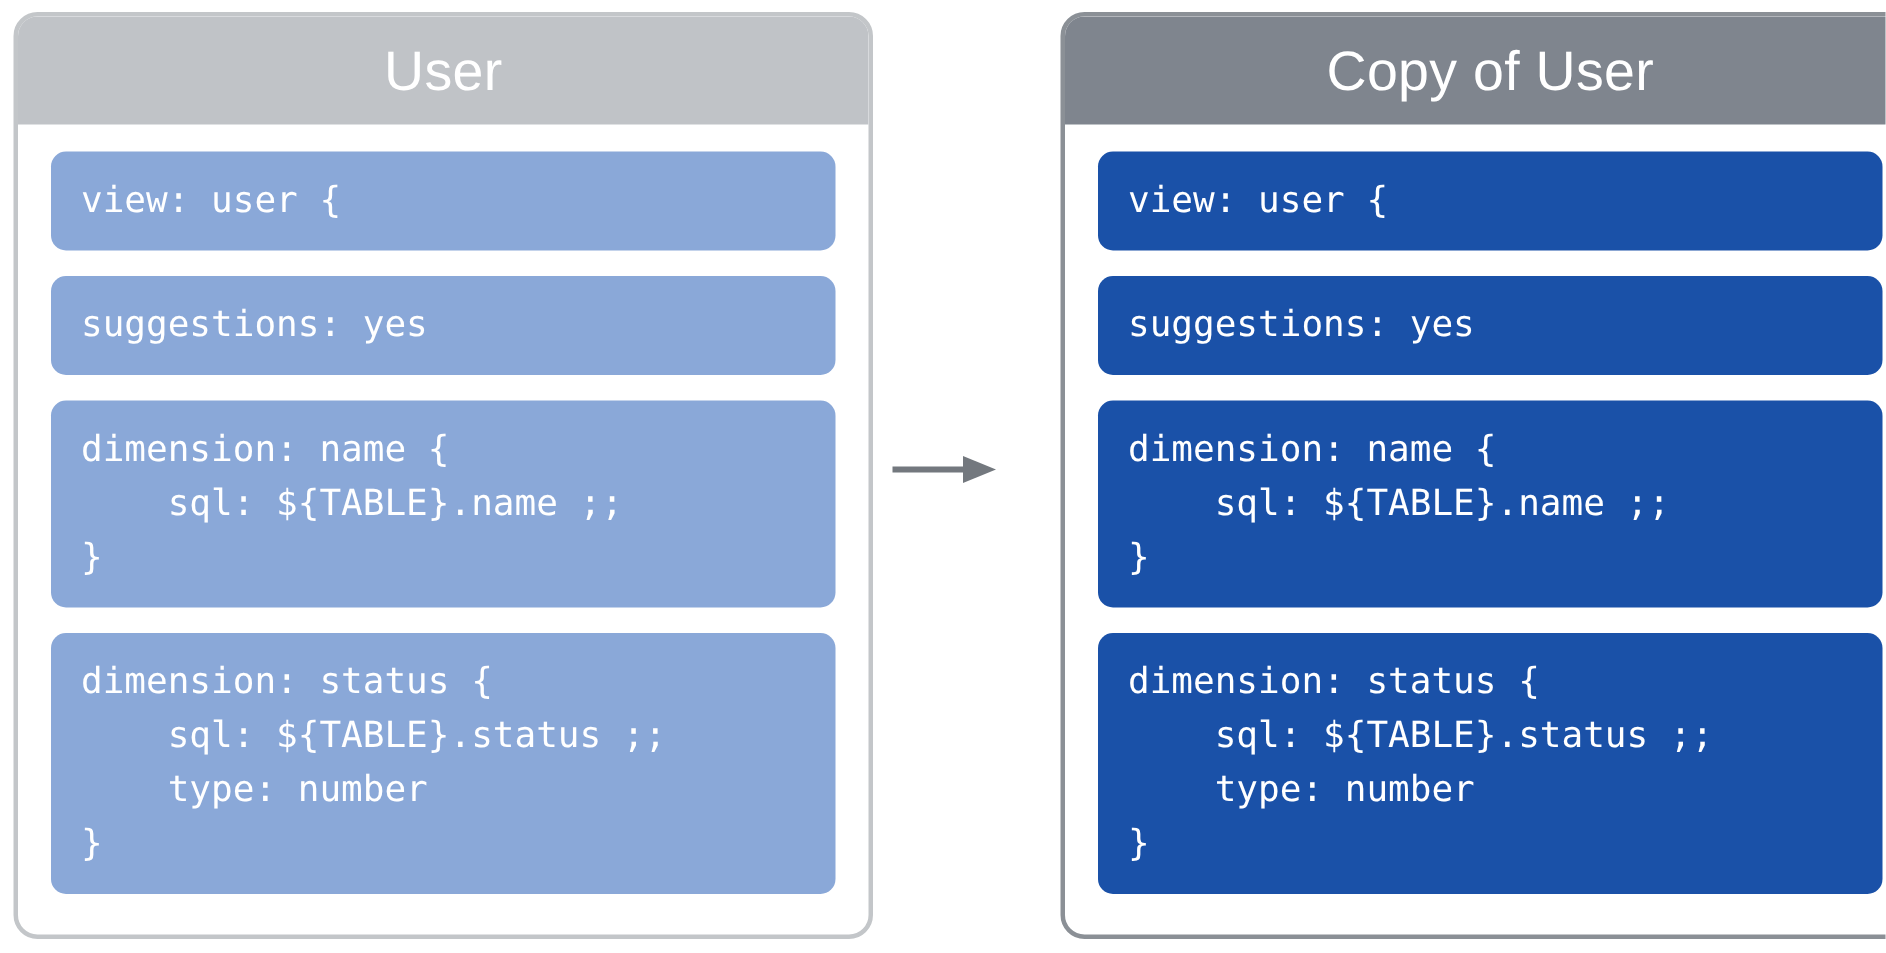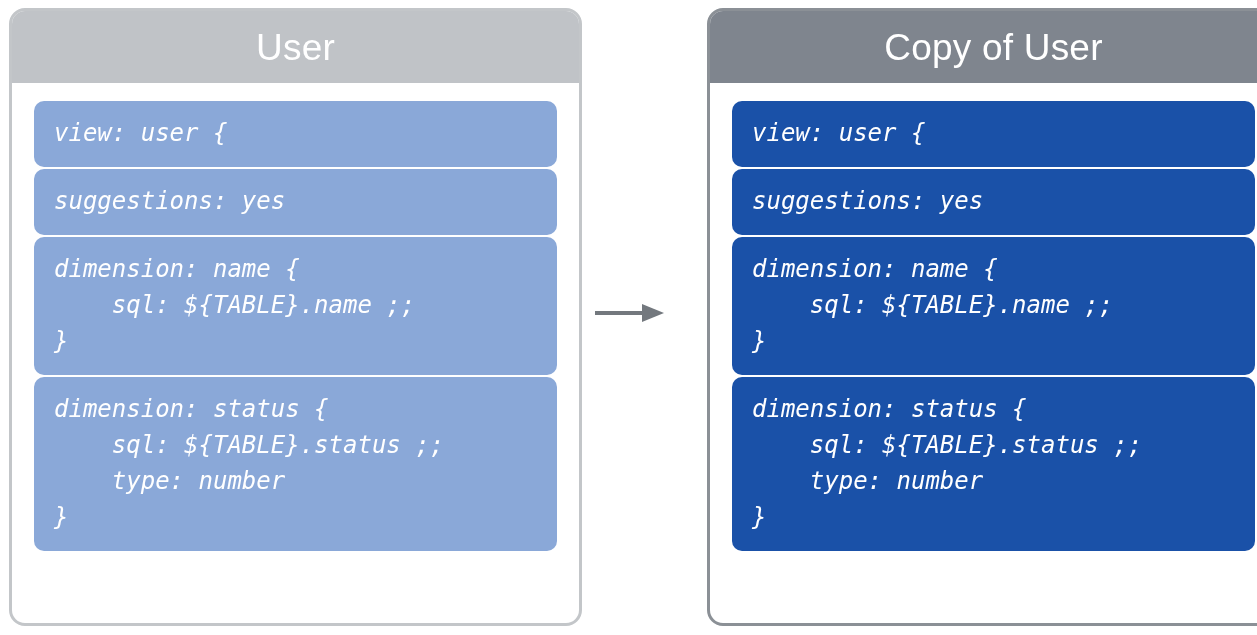--- a/index.html
+++ b/index.html
@@ -58,23 +58,22 @@
     user-select: none;
   }
   .panel.left .panel-header  { background: #c0c3c7; }
   .panel.right .panel-header { background: #7f858e; }
 
   .panel-body {
     flex: 1 1 auto;
     padding: 18px 22px 20px 22px;
     display: flex;
     flex-direction: column;
-    gap: 2px;
+    gap: 17px;
     box-sizing: border-box;
-    font-style: italic;
   }
 
   
   .code-block {
     border-radius: 10px;
     color: #ffffff;
     font-family: "DejaVu Sans Mono", "Liberation Mono", monospace;
     font-size: 24px;
     line-height: 36px;
     padding: 14px 20px 16px 20px;

